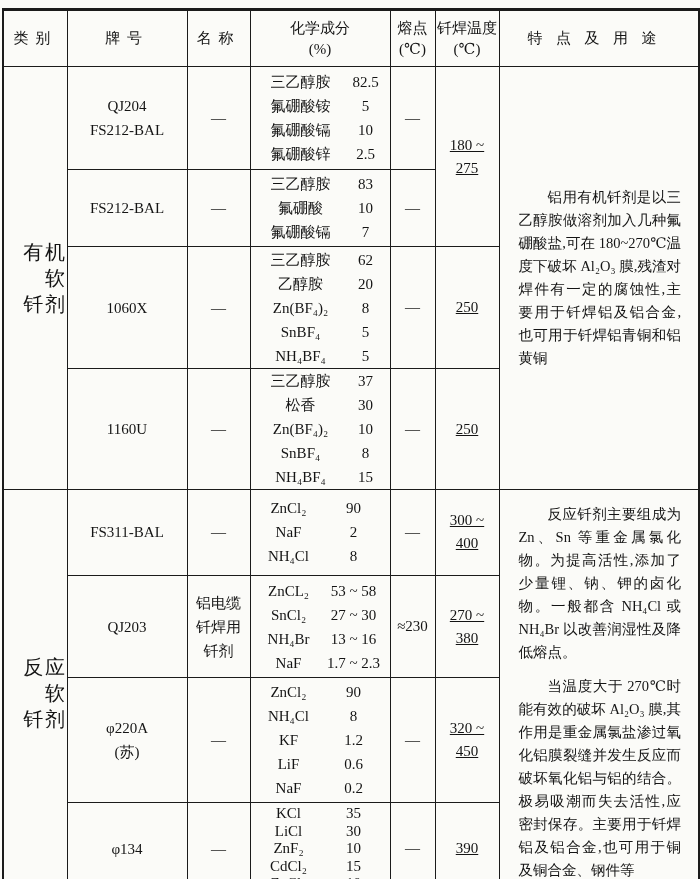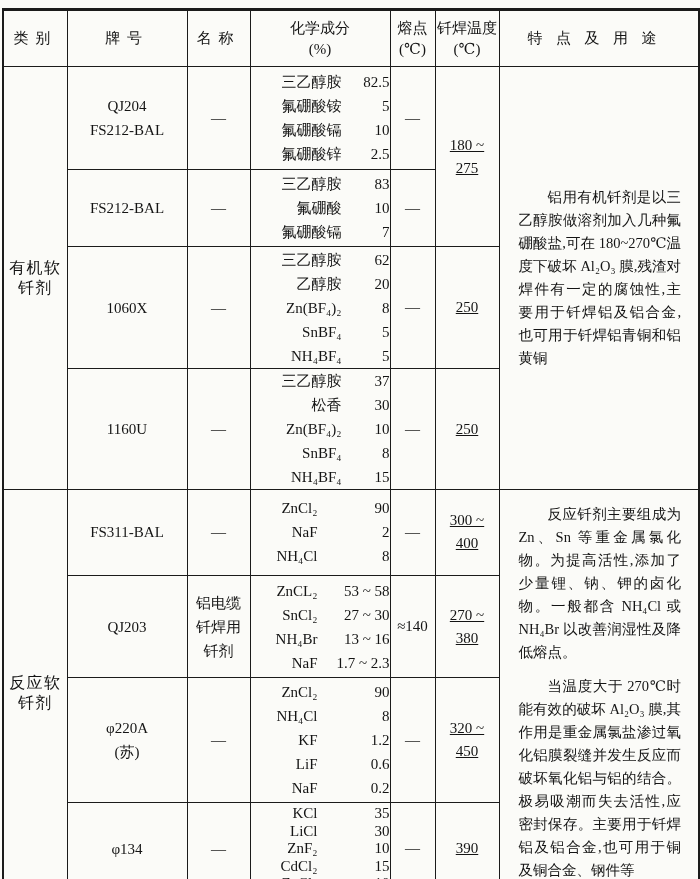--- a/index.html
+++ b/index.html
@@ -32,26 +32,26 @@
     padding:0;
     vertical-align:middle;
     text-align:center;
     font-weight:normal;
     overflow:hidden;
   }
   tr.hdr th{height:55px;font-size:15px;line-height:21px;}
   .sp1{letter-spacing:.45em;text-indent:.45em;}
   .sp2{letter-spacing:.9em;text-indent:.9em;}
   .two-line{display:block;}
-  td.cat{font-size:16px;line-height:20px;white-space:pre-line;letter-spacing:.08em;}
+  td.cat{font-size:20px;line-height:26px;white-space:pre-line;letter-spacing:.08em;text-align:right;}
   td.brand{font-size:15px;line-height:24px;white-space:pre-line;}
   td.name{font-size:15px;line-height:24px;white-space:pre-line;}
   td.melt{font-size:15px;}
   td.braze{font-size:15px;line-height:23px;white-space:pre-line;text-decoration:underline;}
-  td.comp{text-align:right;}
+  td.comp{text-align:center;}
   .comp-list{padding-left:9px;font-size:15px;}
   .comp-line{display:flex;line-height:24px;}
   .tight .comp-line{line-height:17.5px;}
   .names-wide .comp-n{width:82px;flex:none;}
   .names-narrow .comp-n{width:58px;flex:none;}
   .comp-v{flex:1;}
   td.feat{text-align:left;vertical-align:middle;}
   .feat-inner{padding:2px 6px 2px 8px;font-size:14.5px;line-height:23px;}
   .feat-inner p{margin:11px;text-indent:2em;text-align:justify;}
 </style>
@@ -260,21 +260,21 @@
         <div class="comp-line">
                 <span class="comp-n">NH₄Br</span>
                 <span class="comp-v">13 ~ 16</span>
               </div>
         <div class="comp-line">
                 <span class="comp-n">NaF</span>
                 <span class="comp-v">1.7 ~ 2.3</span>
               </div>
       </div>
     </td>
-    <td class="melt">≈140</td>
+    <td class="melt">≈230</td>
     <td class="braze">270 ~
 380</td>
   </tr>
 
   <tr style="height:122px">
     <td class="brand">φ220A
 (苏)</td>
     <td class="name">—</td>
     <td class="comp names-narrow">
       <div class="comp-list">

